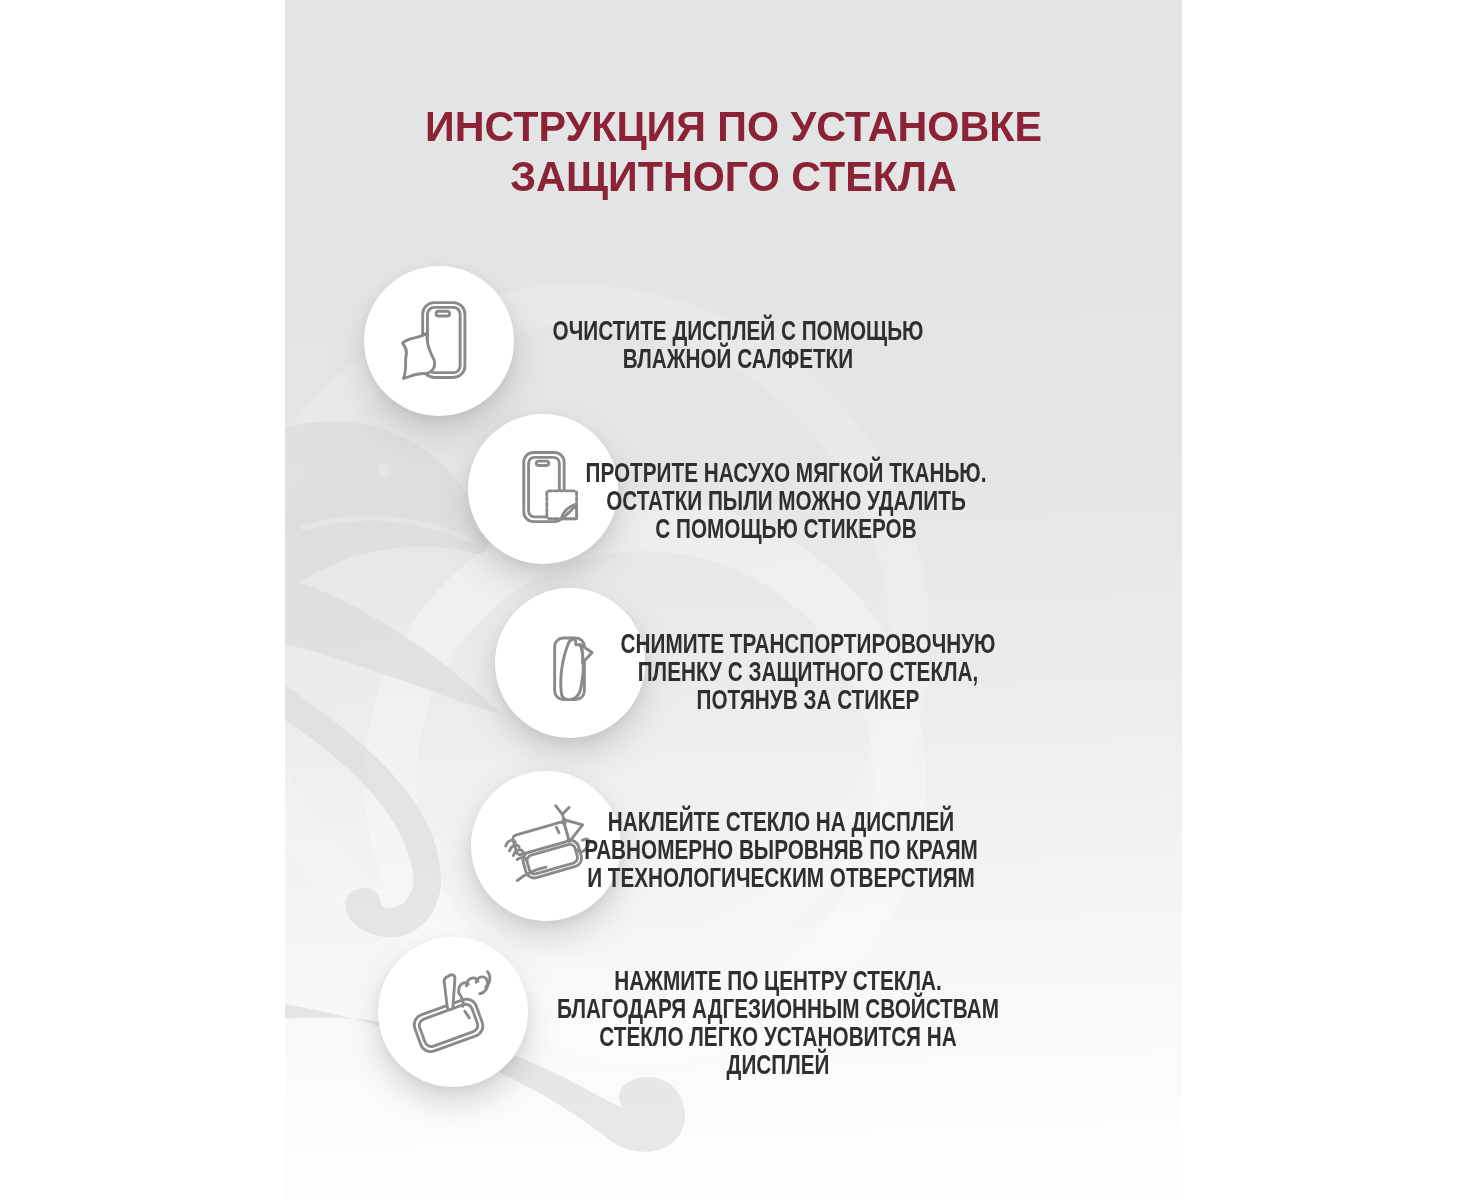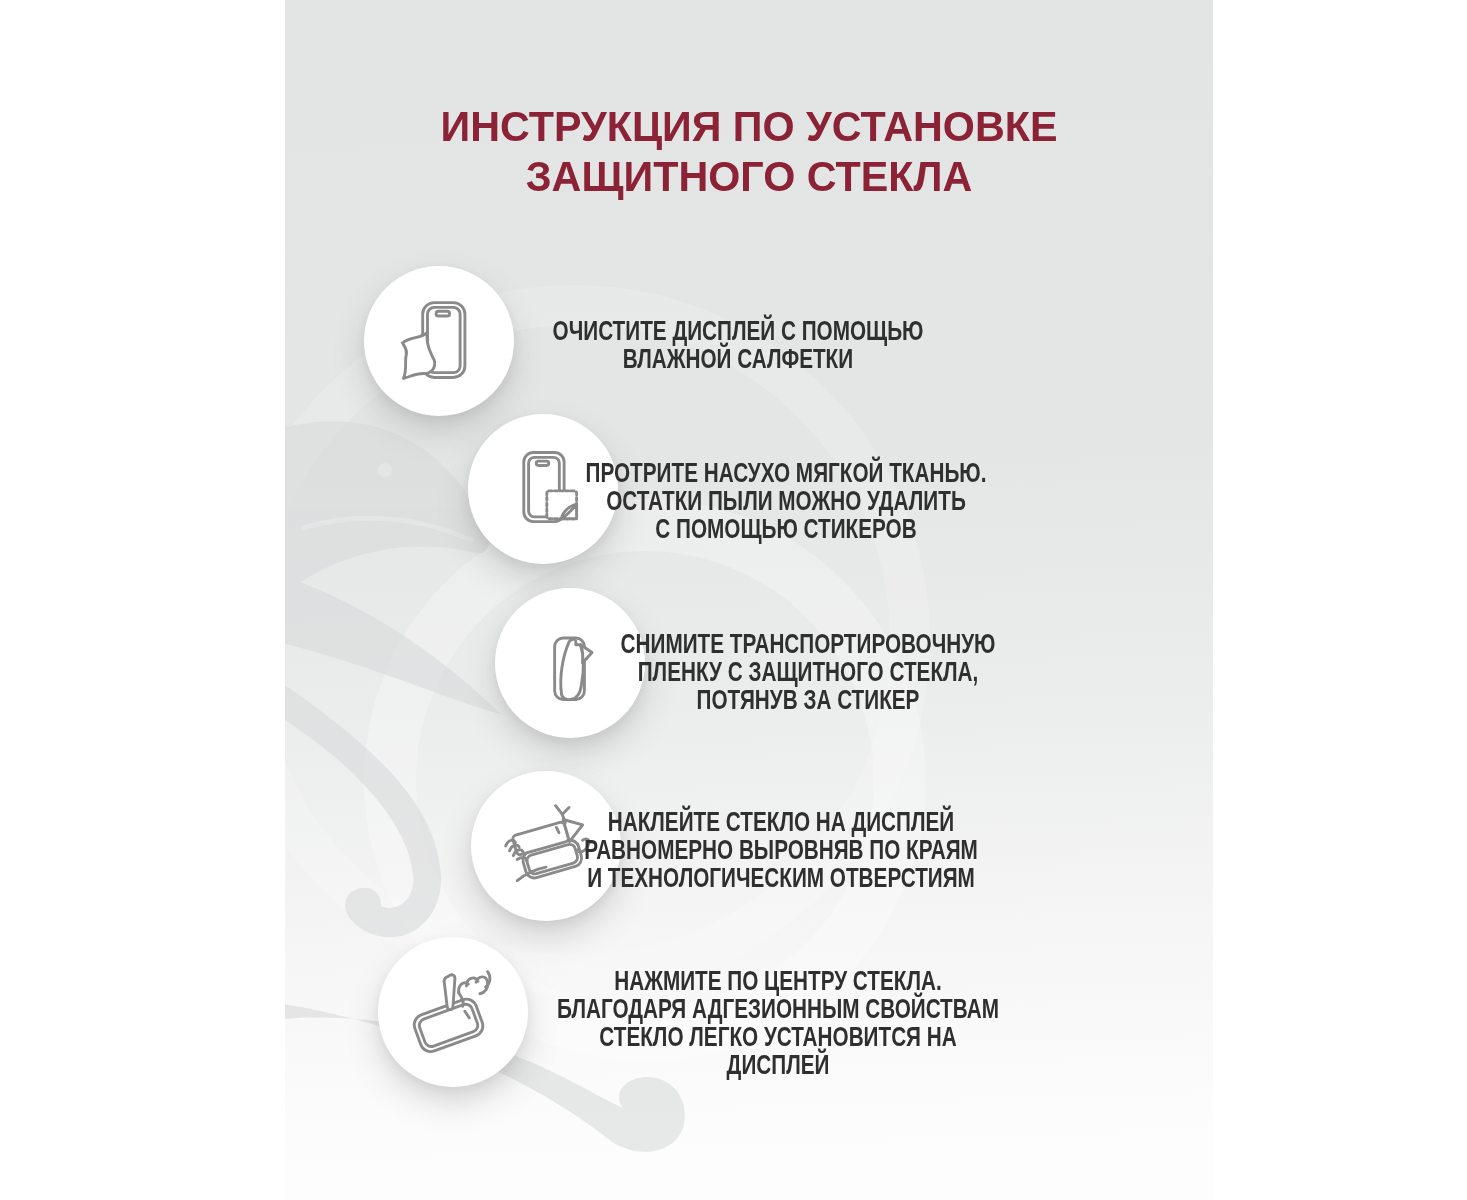--- a/index.html
+++ b/index.html
@@ -7,21 +7,20 @@
     width:1467px;height:1200px;
     background:#ffffff;
     font-family:"Liberation Sans",sans-serif;
     position:relative;
     overflow:hidden;
   }
   #panel{
     position:absolute;left:285px;top:0;width:897px;height:1200px;
     background:linear-gradient(178deg,#e3e4e4 0%,#e4e5e5 38%,#ebecec 58%,#f6f6f6 78%,#fdfdfd 95%);
     overflow:hidden;
-    padding-left:31px;
   }
   #watermark{position:absolute;left:0;top:0;pointer-events:none;}
   .title{
     position:absolute;left:0;top:101px;width:100%;
     text-align:center;
     font-size:43px;line-height:50px;font-weight:bold;
     letter-spacing:0px;
     transform:scaleX(0.96);
     color:#8b2236;
   }

